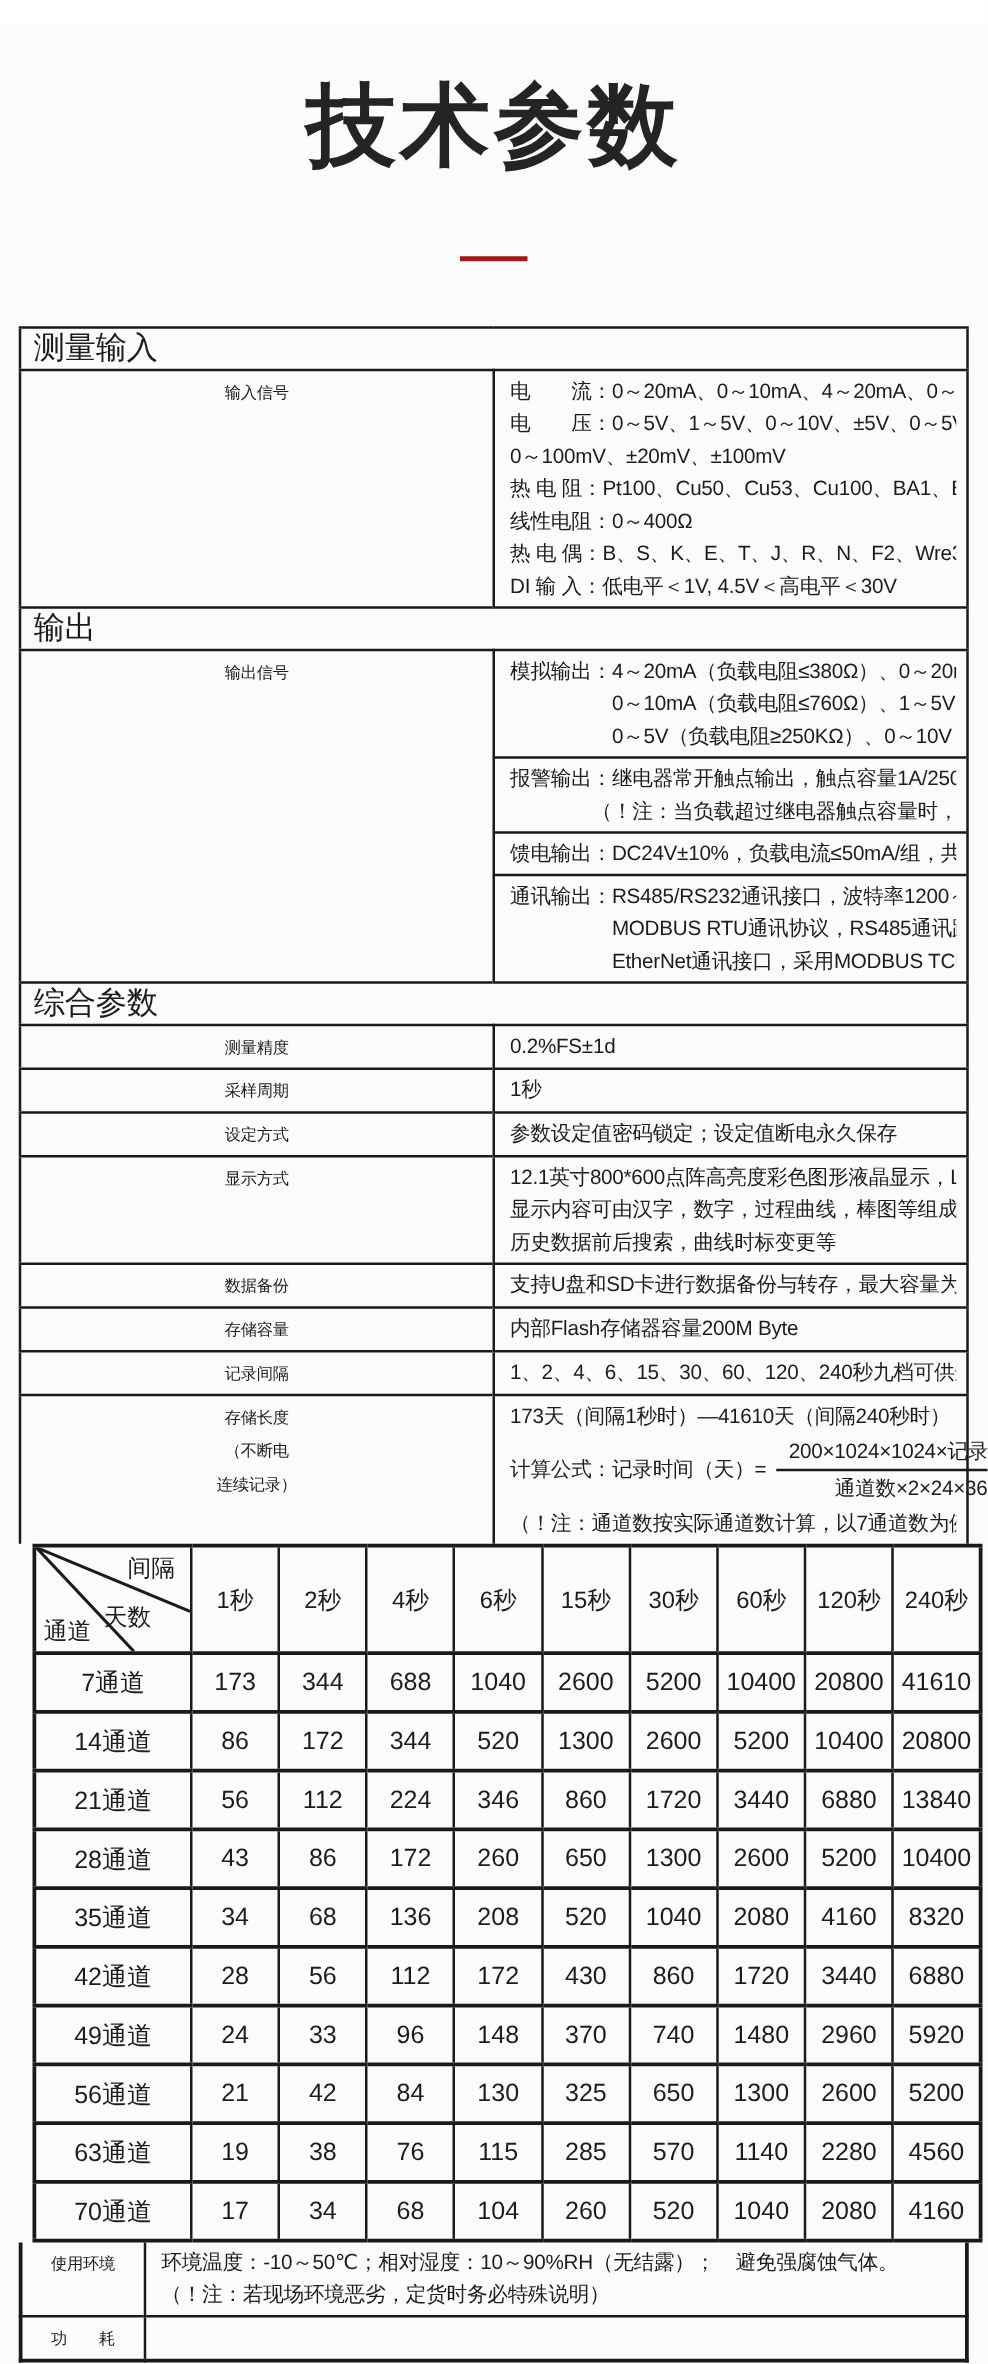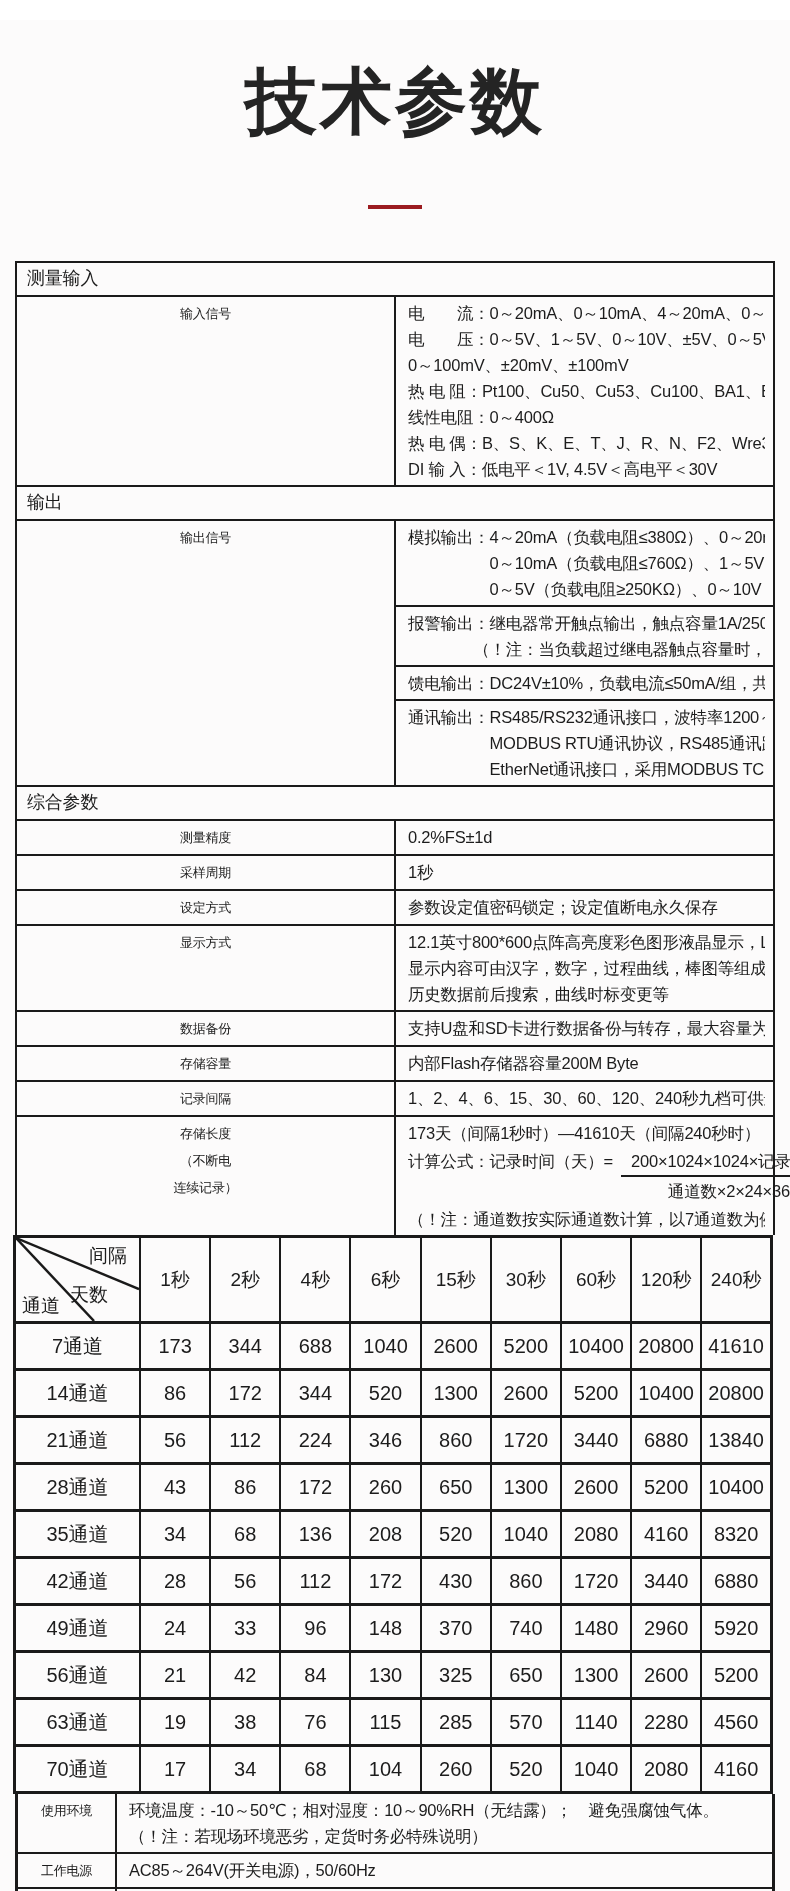--- a/index.html
+++ b/index.html
@@ -39,60 +39,60 @@
     margin:52px 0 0 15px;
     border:2px solid var(--bd);
     border-bottom:none;
     font-size:16.5px;
     letter-spacing:-0.2px;
   }
   .spec-table td{vertical-align:top;}
   .item-row > td, .sec-cell{border-top:2px solid var(--bd);}
   .sec-cell{
     padding:2px 4px 3px 10px;
-    font-size:18px;
+    font-size:25px;
     line-height:27px;
   }
   .label-cell{
     width:95px;
     border-right:2px solid var(--bd);
     text-align:center;
     font-size:13px;
     line-height:27px;
     padding:3px 1px;
   }
   .content-cell{padding:0;}
   .block{padding:3px 8px 3px 12px;}
   .block + .block{border-top:2px solid var(--bd);}
   .line{
     line-height:26px;
     white-space:nowrap;
     overflow:hidden;
   }
   .formula-row{
     display:flex;
-    align-items:flex-start;
+    align-items:center;
     padding:2px 0;
     white-space:nowrap;
   }
   .formula-prefix{line-height:26px;}
   .frac{
     display:inline-flex;
     flex-direction:column;
     text-align:center;
     margin-left:8px;
     vertical-align:middle;
   }
   .frac .num{border-bottom:2px solid var(--bd);padding:0 10px 1px;line-height:26px;}
   .frac .den{padding:1px 10px 0;line-height:26px;}
   .storage-label .label-line{line-height:27px;}
 
   .channel-table{
     width:760px;
-    margin:0 0 0 13px;
+    margin:0 0 0 26px;
     border:3px solid var(--bd);
   }
   .channel-table th,.channel-table td{
     border-left:2px solid var(--bd);
     border-right:2px solid var(--bd);
     border-top:3px solid var(--bd);
     border-bottom:3px solid var(--bd);
     text-align:center;
     font-weight:normal;
     padding:0;
@@ -418,28 +418,20 @@
         <tr>
           <td class="label-cell">使用环境</td>
           <td class="content-cell">
             <div class="block">
               <div class="line">环境温度：-10～50℃；相对湿度：10～90%RH（无结露）；　避免强腐蚀气体。</div>
               <div class="line">（！注：若现场环境恶劣，定货时务必特殊说明）</div>
             </div>
           </td>
         </tr>
         <tr>
-          <td class="label-cell">工作电源</td>
-          <td class="content-cell">
-            <div class="block">
-              <div class="line">AC85～264V(开关电源)，50/60Hz</div>
-            </div>
-          </td>
-        </tr>
-        <tr>
           <td class="label-cell">功　　耗</td>
           <td class="content-cell">
             <div class="block"></div>
           </td>
         </tr>
       </tbody>
   </table>
 
 </div>
 

